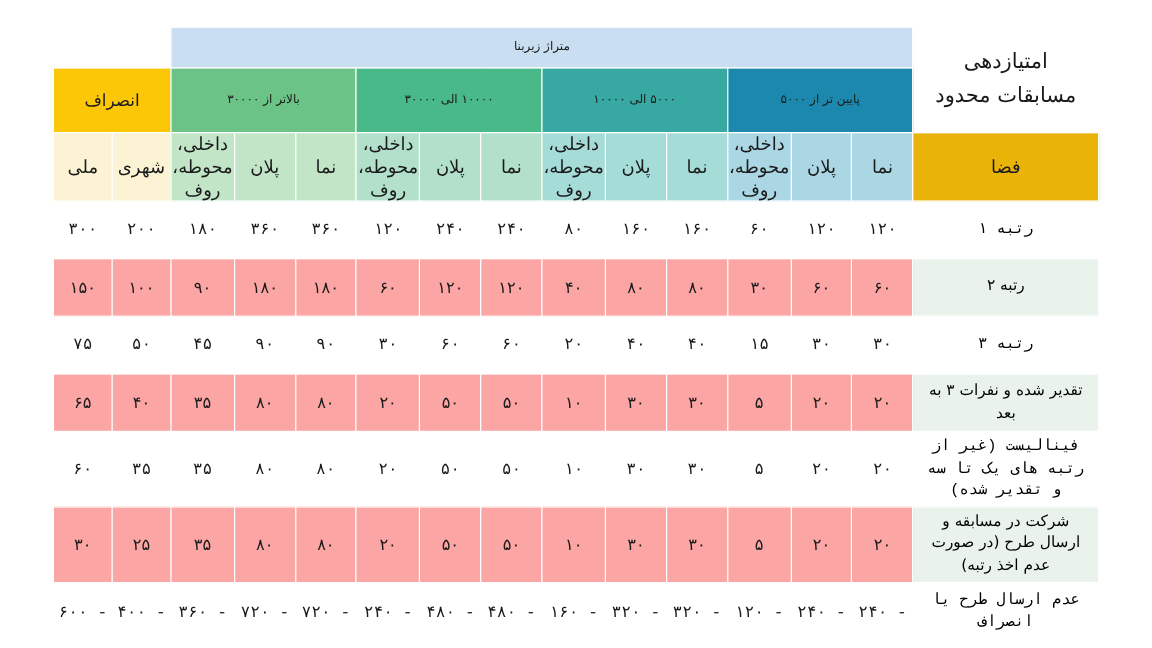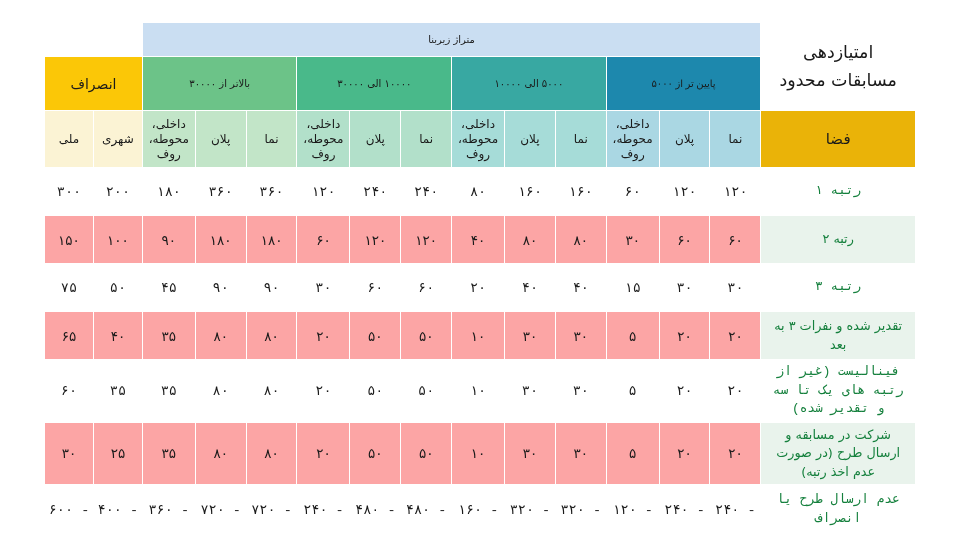--- a/index.html
+++ b/index.html
@@ -63,56 +63,56 @@
   }
   .spacer-cell { background: #ffffff; border-color:#ffffff; }
 
   
   .grp {
     height: 54px;
     font-size: 10px;
     font-weight: 600;
     color: #ffffff;
   }
-  .grp-1 { background: #1d88ad; font-family: Liberation Serif, serif; }
+  .grp-1 { background: #1d88ad; }
   .grp-2 { background: #38a8a2; }
   .grp-3 { background: #49b98a; }
   .grp-4 { background: #6cc388; }
   .grp-el {
     background: #fbc707;
     color: #1a1a1a;
     height: 54px;
     font-size: 14px;
     font-weight: 600;
   }
 
   
   .sub {
     height: 57px;
-    font-size: 12px;
+    font-size: 15px;
     line-height: 1.25;
     color: #1c1c1c;
     padding: 2px 3px;
   }
   .sub-1 { background: #aad7e3; }
   .sub-2 { background: #a6dcd8; }
   .sub-3 { background: #b2e0ca; }
   .sub-4 { background: #c2e5c8; }
   .sub-el { background: #fbf3d4; }
   .sub-space { background: #eab308; font-size: 15px; font-weight: 500; }
 
   
   tbody tr td { height: 48px; font-size: 13px; }
   tbody tr.odd  td { background: #ffffff; font-family: Liberation Mono, monospace; }
   tbody tr.even td { background: #fca5a5; }
   tbody tr td.rowlabel {
     font-size: 12.8px;
     line-height: 1.45;
     padding: 3px 8px;
-    color: #15803d;
+    color: #000000;
   }
   tbody tr.odd td.rowlabel  { background: #ffffff; }
   tbody tr.even td.rowlabel { background: #e9f3ec; }
   tbody tr td.valcell { font-size: 13.5px; }
   tbody tr.r-last td { height: 50px; }
 
   
   col.c-label { width: 152px; }
   col.c-val   { width: 50px; }
   col.c-wide  { width: 52px; }

